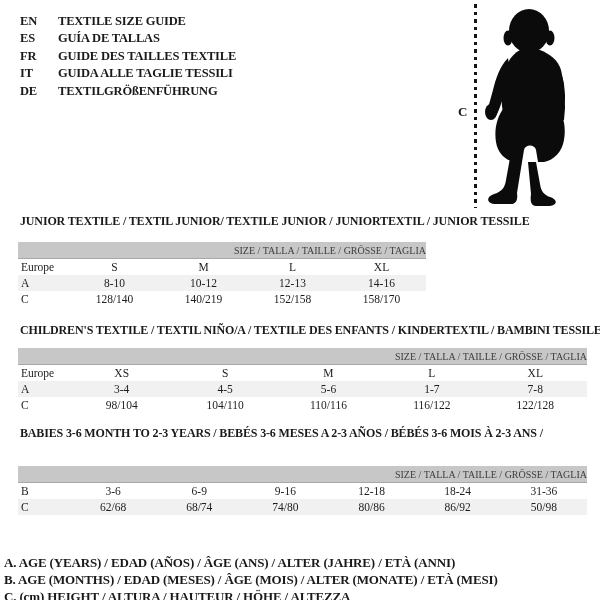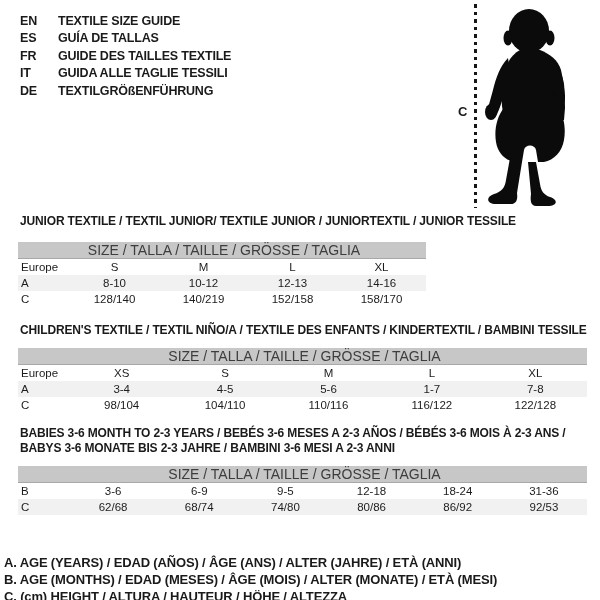--- a/index.html
+++ b/index.html
@@ -1,20 +1,20 @@
 <!DOCTYPE html>
 <html><head>
 <meta charset="utf-8">
 <style>
   html,body { margin:0; padding:0; }
   .page {
     position: relative;
     width: 600px; height: 600px;
     background: #ffffff;
-    font-family: Liberation Sans, sans-serif;
+    font-family: Liberation Serif, serif;
     color: #1a1a1a;
     overflow: hidden;
   }
 
   
   .langs { position:absolute; left:20px; top:13px; font-size:12.5px; font-weight:bold; line-height:17.4px; letter-spacing:-0.2px; }
   .lang-row { white-space:nowrap; }
   .lang-code { display:inline-block; width:38px; }
 
   
@@ -26,21 +26,21 @@
   .baby-svg { position:absolute; left:480px; top:4px; }
 
   
   .sec-title { position:absolute; left:20px; font-size:12px; font-weight:bold; letter-spacing:-0.15px; line-height:14.5px; white-space:nowrap; }
   .sec-title.wrap2 { white-space:normal; width:560px; }
 
   
   table.tbl { position:absolute; left:18px; border-collapse:collapse; table-layout:fixed; font-size:11.5px; }
   table.tbl td { height:16px; padding:0; text-align:center; color:#1c1c1c; overflow:hidden; white-space:nowrap; }
   table.tbl td.lbl { text-align:left; padding-left:3px;margin-top:36px; }
-  tr.size-bar td { background:#c7c7c7; color:#3d3d3d; text-align:center; padding-left:4px; font-size:14px; border-bottom:1px solid #a8a8a8; }
+  tr.size-bar td { background:#c7c7c7; color:#3d3d3d; text-align:right; padding-left:4px; font-size:10px; border-bottom:1px solid #a8a8a8; }
   tr.stripe td { background:#f1f1f1; }
 
   
   .footnotes { position:absolute; left:4px; top:538px; font-size:13px; font-weight:bold; line-height:17.2px; letter-spacing:-0.15px; white-space:nowrap;margin-top:16px; }
 </style>
 </head>
 <body>
 
 <div class="page">
 
@@ -153,53 +153,52 @@
       <td>104/110</td>
       <td>110/116</td>
       <td>116/122</td>
       <td>122/128</td>
     </tr>
   </tbody>
     </table>
 
   <div class="sec-title wrap2" style="top:426px">
     <div>BABIES 3-6 MONTH TO 2-3 YEARS / BEBÉS 3-6 MESES A 2-3 AÑOS / BÉBÉS 3-6 MOIS À 2-3 ANS /</div>
-    <div>BABYS 3-6 MONATE BIS 2-3 JAHRE / BAMBINI 3-6 MESI A 2-3 ANNI</div>
   </div>
   <table class="tbl" style="top:466px; width:569px">
     <colgroup>
         <col style="width:52px">
         <col>
         <col>
         <col>
         <col>
         <col>
         <col>
       </colgroup>
     <tbody>
         <tr class="size-bar">
       <td colspan="7">SIZE / TALLA / TAILLE / GRÖSSE / TAGLIA</td>
     </tr>
     <tr>
       <td class="lbl">B</td>
       <td>3-6</td>
       <td>6-9</td>
-      <td>9-5</td>
+      <td>9-16</td>
       <td>12-18</td>
       <td>18-24</td>
       <td>31-36</td>
     </tr>
     <tr class="stripe">
       <td class="lbl">C</td>
       <td>62/68</td>
       <td>68/74</td>
       <td>74/80</td>
       <td>80/86</td>
       <td>86/92</td>
-      <td>92/53</td>
+      <td>50/98</td>
     </tr>
   </tbody>
     </table>
 
   <div class="footnotes">
     <div>A. AGE (YEARS) / EDAD (AÑOS) / ÂGE (ANS) / ALTER (JAHRE) / ETÀ (ANNI)</div>
     <div>B. AGE (MONTHS) / EDAD (MESES) / ÂGE (MOIS) / ALTER (MONATE) / ETÀ (MESI)</div>
     <div>C. (cm) HEIGHT / ALTURA / HAUTEUR / HÖHE / ALTEZZA</div>
   </div>
 

